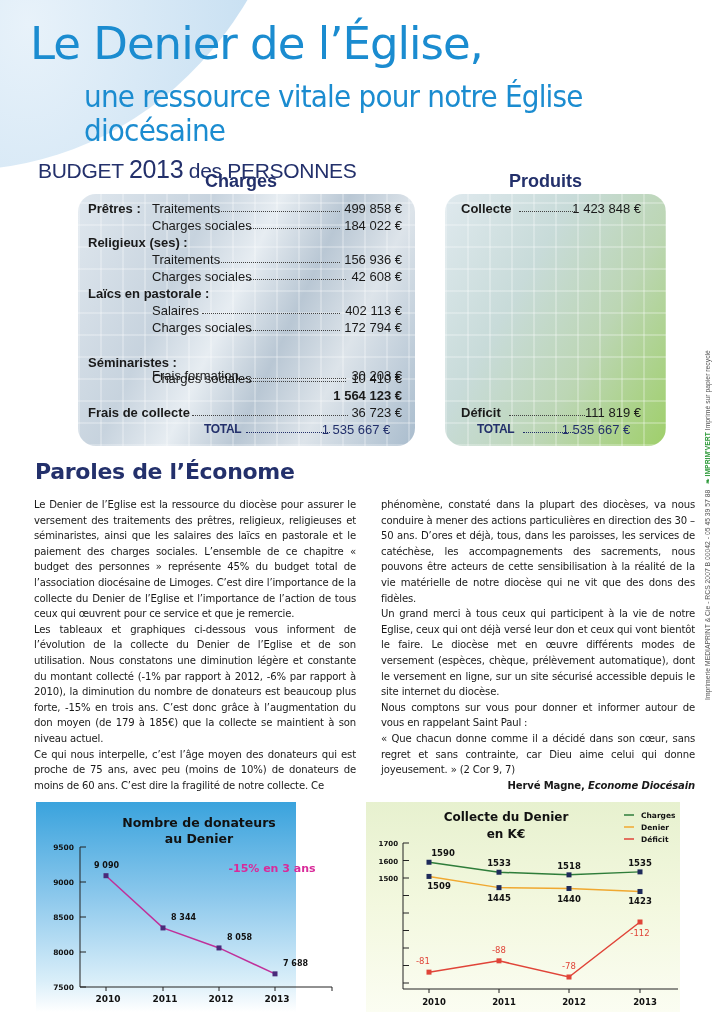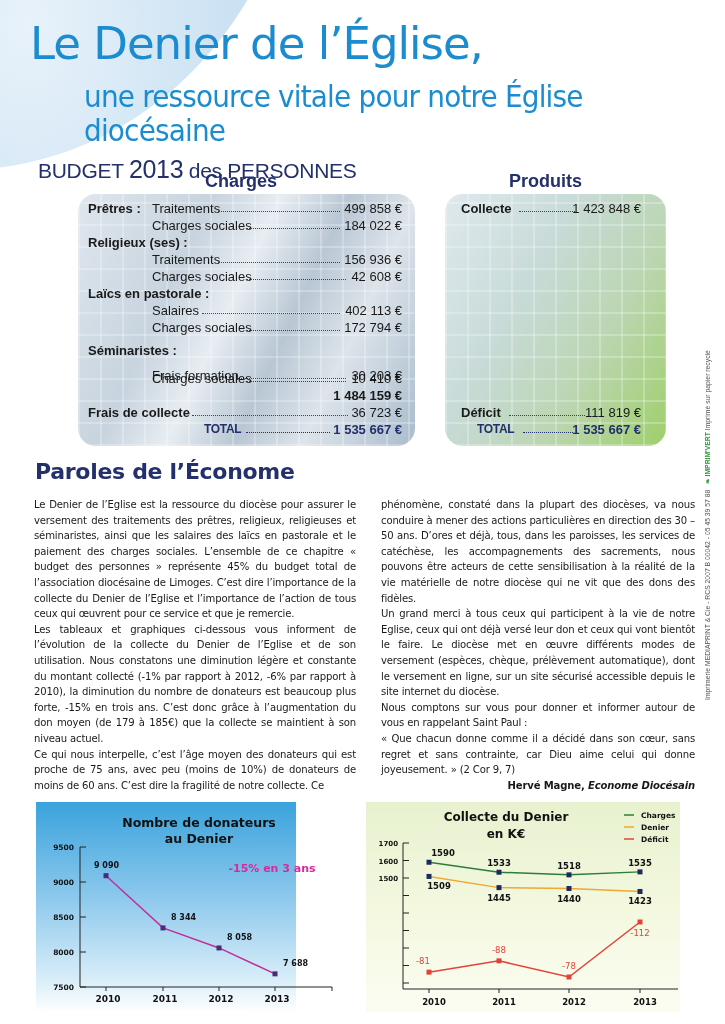--- a/index.html
+++ b/index.html
@@ -50,21 +50,21 @@
       linear-gradient(120deg, #dfe9ee 0%, #c8dbd9 35%, #bcd6b4 65%, #9fcf6a 100%);
   }
   .row { position: absolute; left: 0; height: 17px; line-height: 17px; white-space: nowrap; }
   .row .cat { position: absolute; font-weight: bold; }
   .row .item { position: absolute; }
   .row .leader {
     position: absolute; border-bottom: 1px dotted #444; height: 12px;
   }
   .row .amt { position: absolute; text-align: right; }
   .row .total-lbl { position: absolute; font-weight: bold; color: #23306b; font-size: 12px; letter-spacing: -0.3px; }
-  .row .total-amt { color: #23306b; font-weight: bold; }
+  .row .total-amt { color: #23306b; font-weight: normal; text-align: center; }
 
   .paroles-heading {
     position: absolute; left: 35px; top: 459px; font-size: 22px; font-weight: bold; color: #23306b;
     font-family: "DejaVu Sans", sans-serif; letter-spacing: -0.3px;
   }
   .article-col {
     position: absolute; font-size: 11.2px; line-height: 15.6px; text-align: justify;
     color: #1a1a1a; font-family: "DejaVu Sans Condensed", "DejaVu Sans", sans-serif; letter-spacing: -0.15px;
   }
   .col-left { left: 34px; top: 497px; width: 322px; }
@@ -138,35 +138,35 @@
   <div class="row" style="top:108px;width:337px">
     <span class="item" style="left:74px">Salaires</span>
     <span class="leader" style="left:124px;width:138px"></span>
     <span class="amt" style="left:262px;width:62px">402 113 €</span>
   </div>
   <div class="row" style="top:125px;width:337px">
     <span class="item" style="left:74px">Charges sociales</span>
     <span class="leader" style="left:168px;width:94px"></span>
     <span class="amt" style="left:262px;width:62px">172 794 €</span>
   </div>
-  <div class="row" style="top:148px;width:337px">
+  <div class="row" style="top:160px;width:337px">
     <span class="cat" style="left:10px">Séminaristes :</span>
   </div>
   <div class="row" style="top:173px;width:337px">
     <span class="item" style="left:74px">Frais formation</span>
     <span class="leader" style="left:160px;width:108px"></span>
     <span class="amt" style="left:262px;width:62px">30 203 €</span>
   </div>
   <div class="row" style="top:176px;width:337px">
     <span class="item" style="left:74px">Charges sociales</span>
     <span class="leader" style="left:168px;width:100px"></span>
     <span class="amt" style="left:262px;width:62px">10 410 €</span>
   </div>
   <div class="row" style="top:193px;width:337px">
-    <span class="amt" style="left:232px;width:92px;font-weight:bold">1 484 159 €</span>
+    <span class="amt" style="left:232px;width:92px;font-weight:bold">1 564 123 €</span>
   </div>
   <div class="row" style="top:210px;width:337px">
     <span class="cat" style="left:10px">Frais de collecte</span>
     <span class="leader" style="left:114px;width:156px"></span>
     <span class="amt" style="left:262px;width:62px">36 723 €</span>
   </div>
   <div class="row" style="top:227px;width:337px">
     <span class="total-lbl" style="left:126px">TOTAL</span>
     <span class="leader" style="left:168px;width:84px;border-color:#23306b"></span>
     <span class="amt total-amt" style="left:232px;width:92px">1 535 667 €</span>

